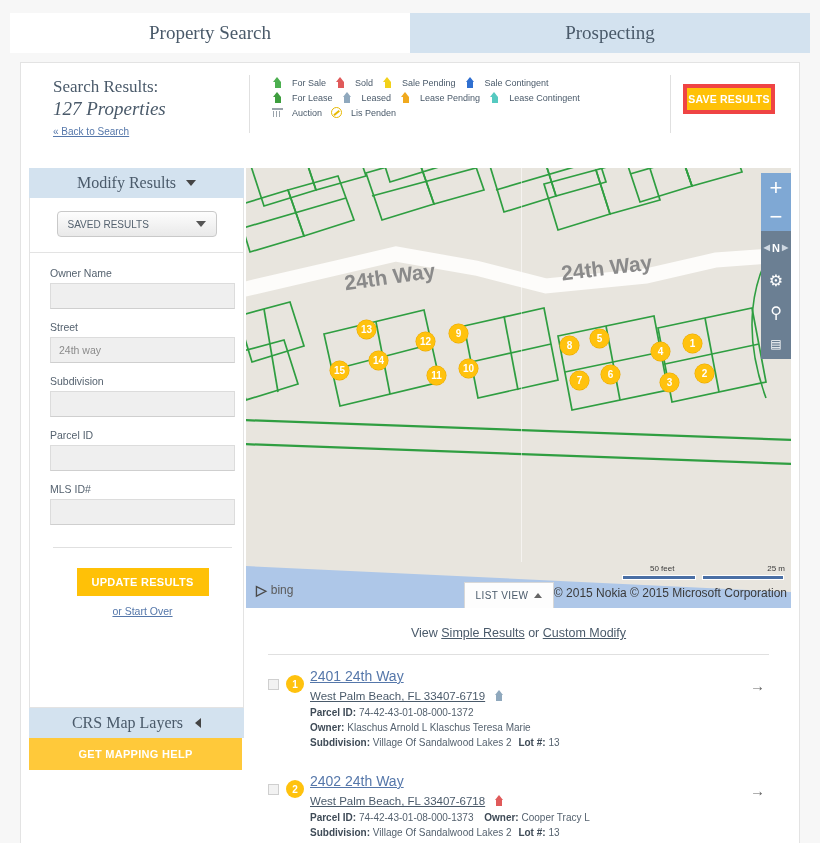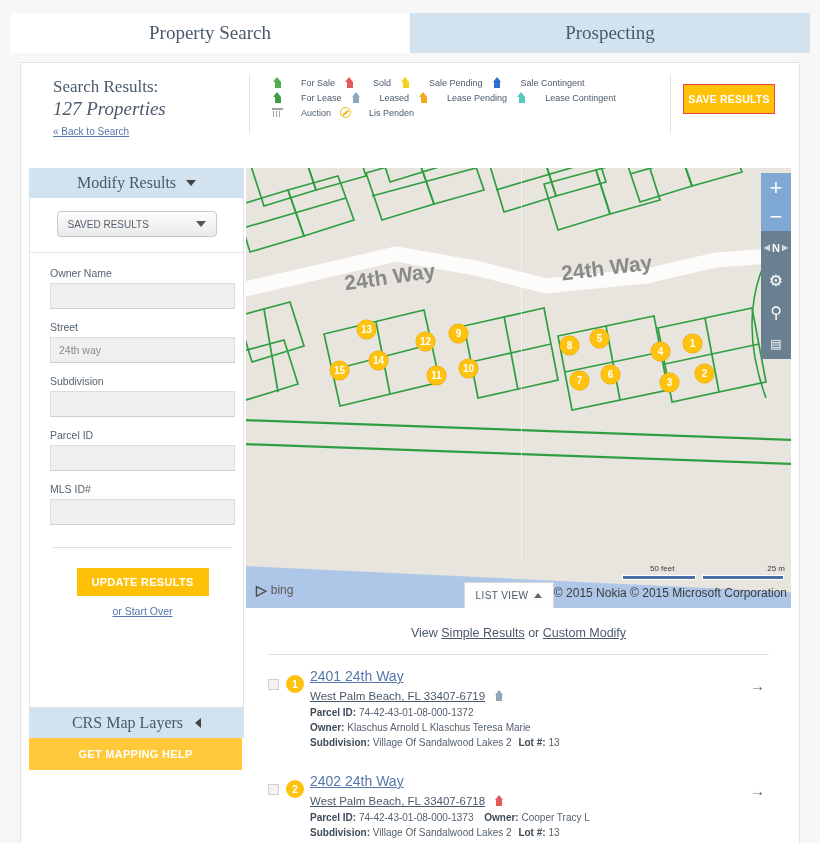--- a/index.html
+++ b/index.html
@@ -33,35 +33,35 @@
   
   #results-header { position:absolute; left:0; top:0; width:778px; height:80px; }
   #results-summary { position:absolute; left:32px; top:14px; width:175px; }
   #sr-title { font-family:"Liberation Serif", serif; font-size:17px; color:#4a5a6a; line-height:20px; }
   #sr-count { font-family:"Liberation Serif", serif; font-style:italic; font-size:19px; color:#4a5a6a; line-height:24px; }
   #sr-back { font-size:10px; color:#5577aa; text-decoration:underline; line-height:16px; cursor:pointer; }
 
   #legend { position:absolute; left:228px; top:12px; width:420px; height:58px; border-left:1px solid #e0e0e0; padding-left:22px; }
   .legend-row { height:15px; display:flex; align-items:center; }
   .legend-item { display:flex; align-items:center; margin-right:9px; }
-  .legend-item .lbl { font-size:9px; color:#4a5a6a; margin-left:18px; white-space:nowrap; }
+  .legend-item .lbl { font-size:9px; color:#4a5a6a; margin-left:9px; white-space:nowrap; }
   .hico { width:11px; height:11px; display:inline-block; position:relative; }
   .hico::before{ content:""; position:absolute; left:1px; top:0px; width:0;height:0;
     border-left:4.5px solid transparent; border-right:4.5px solid transparent; }
   .hico::after{ content:""; position:absolute; left:2.5px; top:4.5px; width:6px; height:6px; }
   .auc { width:11px;height:11px;display:inline-block;position:relative; }
   .auc::before{content:"";position:absolute;left:0;top:1px;width:11px;height:2px;background:#9aa3ab;}
   .auc::after{content:"";position:absolute;left:1px;top:4px;width:9px;height:6px;
      background:repeating-linear-gradient(90deg,#9aa3ab 0 1.5px,transparent 1.5px 3px);}
   .lisp { width:11px;height:11px;display:inline-block;border:1.6px solid #e8b800;border-radius:50%;position:relative;}
   .lisp::after{content:"";position:absolute;left:1px;top:3.5px;width:7px;height:1.6px;background:#e8b800;transform:rotate(-40deg);}
 
   #btn-save-results {
     position:absolute; right:24px; top:21px; width:92px; height:30px;
-    background:#ffc107; border:1px solid #ef4444;
+    background:#ffc107; border:4px solid #ef4444;
     color:#ffffff; font-size:10.5px; font-weight:bold; letter-spacing:0.2px;
     display:flex; align-items:center; justify-content:center; cursor:pointer;
   }
   #hdr-divider-right { position:absolute; right:128px; top:12px; width:1px; height:58px; background:#e0e0e0; }
 
   
   #sidebar { position:absolute; left:8px; top:105px; width:215px; height:678px; }
   .section-head {
     background:#d3e2ef; height:30px; display:flex; align-items:center; justify-content:center;
     font-family:"Liberation Serif", serif; font-size:16px; color:#4a5a6a; cursor:pointer; position:relative;

